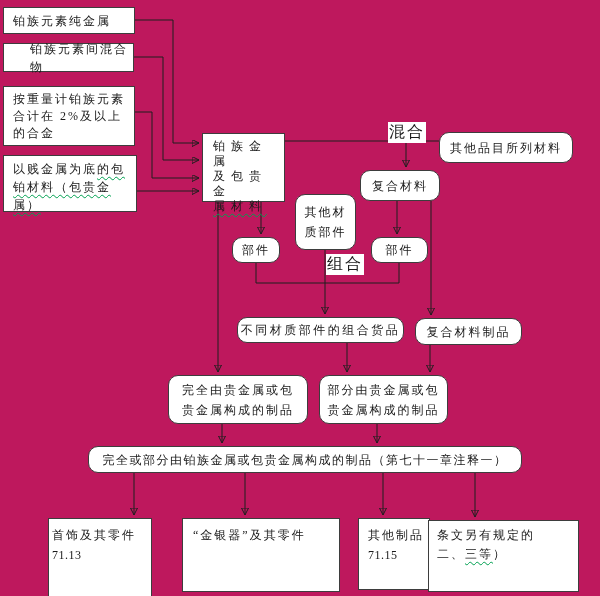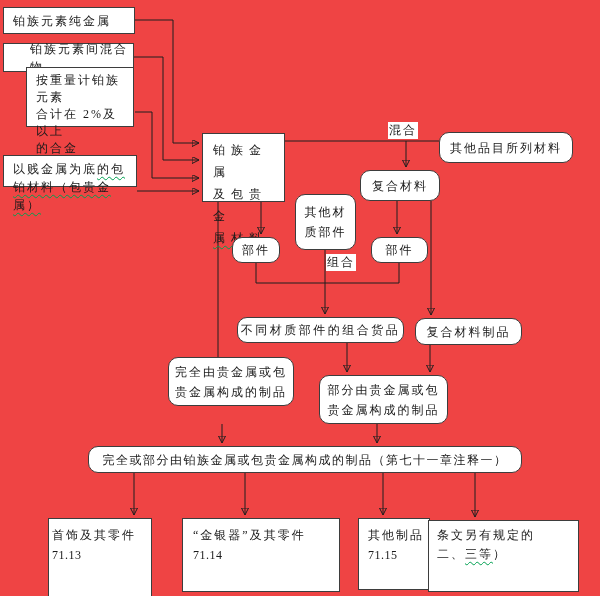--- a/index.html
+++ b/index.html
@@ -1,39 +1,39 @@
 <!DOCTYPE html>
 <html><head>
 <meta charset="utf-8">
 <style>
   html,body{margin:0;padding:0;background:#ffffff;}
   .canvas{
-    position:relative;width:600px;height:596px;background:#ef4444;
+    position:relative;width:600px;height:596px;background:#be185d;
     font-family:"Liberation Serif","DejaVu Serif",serif;
     color:#1a1a1a;overflow:hidden;
   }
   svg.connectors{position:absolute;left:0;top:0;width:600px;height:596px;}
   svg.connectors path{stroke:#1f1f1f;stroke-width:1;fill:none;}
   .bx{
     position:absolute;border:1px solid #3d3d3d;background:#ffffff;
     font-size:12px;letter-spacing:2px;line-height:18px;box-sizing:border-box;
   }
   .bx.center-v{display:flex;flex-direction:column;justify-content:center;}
   .bx.center-all{display:flex;flex-direction:column;justify-content:center;align-items:center;text-align:center;border-radius:10px;}
   .pad{padding:4px 6px 4px 9px;}
-  .lbl{position:absolute;font-size:12px;letter-spacing:2px;background:#ffffff;padding:0 1px;}
+  .lbl{position:absolute;font-size:16px;letter-spacing:2px;background:#ffffff;padding:0 1px;}
   .code{letter-spacing:0.5px;margin-top:2px;}
   .sq{
     text-decoration:underline;
     text-decoration-style:wavy;
     text-decoration-color:#00a050;
     text-decoration-thickness:1px;
     text-underline-offset:3px;
   }
-  .pgm-lines{letter-spacing:6px;line-height:22px;}
+  .pgm-lines{letter-spacing:6px;line-height:15px;}
 </style>
 </head>
 <body>
 
 <div class="canvas">
 
   <svg class="connectors" viewBox="0 0 600 596" xmlns="http://www.w3.org/2000/svg">
     <defs>
       <marker id="arw" markerWidth="9" markerHeight="9" refX="7" refY="3.5" orient="auto" markerUnits="userSpaceOnUse">
         <path d="M0,0 L7,3.5 L0,7 Z" fill="#1f1f1f" stroke="none"></path>
@@ -73,27 +73,27 @@
   </svg>
 
   <div class="bx center-v" style="left:3px;top:7px;width:132px;height:27px;padding-left:9px;">
     <div>铂族元素纯金属</div>
   </div>
 
   <div class="bx center-v" style="left:3px;top:43px;width:131px;height:29px;padding-left:26px;">
     <div>铂族元素间混合物</div>
   </div>
 
-  <div class="bx pad" style="left:3px;top:67px;width:108px;height:60px;line-height:17px;margin-left:23px;">
+  <div class="bx pad" style="left:3px;top:86px;width:132px;height:60px;line-height:17px;">
     <div>按重量计铂族元素</div>
     <div>合计在 2%及以上</div>
     <div>的合金</div>
   </div>
 
-  <div class="bx pad" style="left:3px;top:155px;width:134px;height:32px;line-height:18px;">
+  <div class="bx pad" style="left:3px;top:155px;width:134px;height:57px;line-height:18px;">
     <div><span>以贱金属为底</span><span class="sq">的包</span></div>
     <div class="sq">铂材料（包贵金属）</div>
   </div>
 
   <div class="bx" style="left:202px;top:133px;width:83px;height:69px;padding:5px 0 0 10px;">
     <div class="pgm-lines">铂族金属</div>
     <div class="pgm-lines">及包贵金</div>
     <div class="pgm-lines sq">属材料</div>
   </div>
 
@@ -123,42 +123,41 @@
   <div class="lbl" style="left:326px;top:254px;">组合</div>
 
   <div class="bx center-all" style="left:237px;top:317px;width:167px;height:26px;letter-spacing:2.5px;">
     <div>不同材质部件的组合货品</div>
   </div>
 
   <div class="bx center-all" style="left:415px;top:318px;width:107px;height:27px;">
     <div>复合材料制品</div>
   </div>
 
-  <div class="bx center-all" style="left:168px;top:357px;width:126px;height:49px;line-height:20px;">
+  <div class="bx center-all" style="left:168px;top:375px;width:140px;height:49px;line-height:20px;">
     <div>完全由贵金属或包</div>
     <div>贵金属构成的制品</div>
   </div>
 
   <div class="bx center-all" style="left:319px;top:375px;width:129px;height:49px;line-height:20px;">
     <div>部分由贵金属或包</div>
     <div>贵金属构成的制品</div>
   </div>
 
   <div class="bx center-all" style="left:88px;top:446px;width:434px;height:27px;letter-spacing:1.5px;">
     <div>完全或部分由铂族金属或包贵金属构成的制品（第七十一章注释一）</div>
   </div>
 
   <div class="bx" style="left:48px;top:518px;width:104px;height:90px;padding:7px 4px 0 3px;">
     <div>首饰及其零件</div>
     <div class="code">71.13</div>
   </div>
 
   <div class="bx" style="left:182px;top:518px;width:158px;height:74px;padding:7px 4px 0 10px;">
     <div>“金银器”及其零件</div>
-    <div class="code">71.14</div>
   </div>
 
   <div class="bx" style="left:358px;top:518px;width:72px;height:72px;padding:7px 2px 0 9px;">
     <div>其他制品</div>
     <div class="code">71.15</div>
   </div>
 
   <div class="bx" style="left:428px;top:520px;width:151px;height:72px;padding:5px 6px 0 8px;line-height:19px;">
     <div>条文另有规定的</div>
     <div><span>二、</span><span class="sq">三等</span><span>）</span></div>

